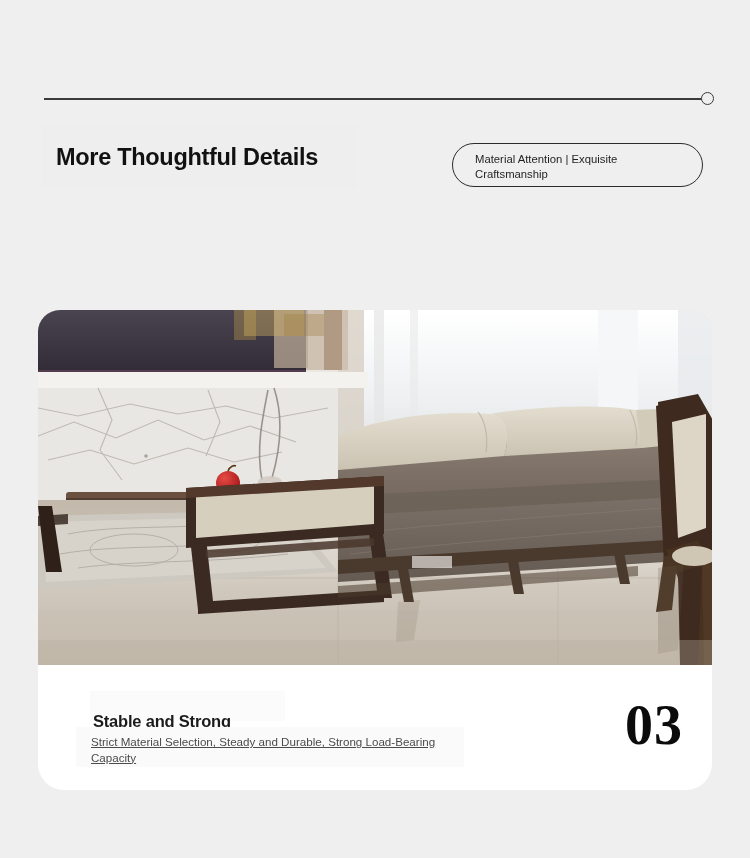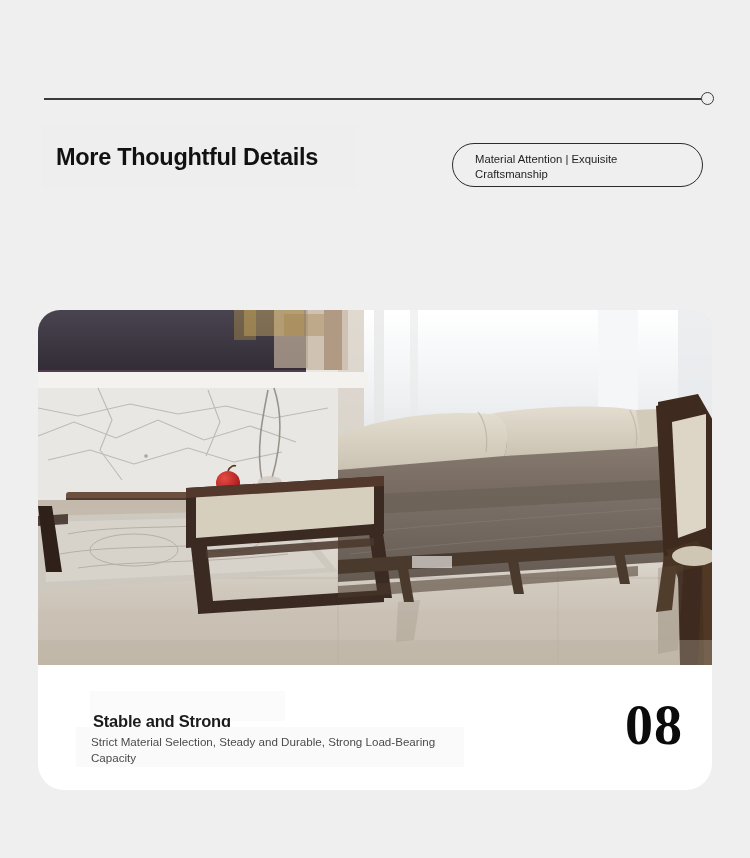--- a/index.html
+++ b/index.html
@@ -143,20 +143,21 @@
     background: #fafafa;
   }
   .caption-p {
     position: absolute;
     left: 53px;
     top: 424px;
     width: 360px;
     font-size: 11.6px;
     line-height: 15.5px;
     color: #4b4b4b;
+    text-decoration: underline;
   }
 
   .big-number {
     position: absolute;
     left: 556px;
     top: 384px;
     width: 120px;
     text-align: center;
     font-family: "Liberation Serif", serif;
     font-size: 56px;
@@ -341,16 +342,16 @@
         <rect x="0" y="330" width="674" height="25" fill="#b8ae9f" opacity="0.35"></rect>
       </svg>
     </div>
 
     <div class="caption-h-plate"></div>
     <div class="caption-h">Stable and Strong</div>
 
     <div class="caption-p-plate"></div>
     <div class="caption-p">Strict Material Selection, Steady and Durable, Strong Load-Bearing Capacity</div>
 
-    <div class="big-number">08</div>
+    <div class="big-number">03</div>
   </div>
 
 </div>
 
 </body></html>

